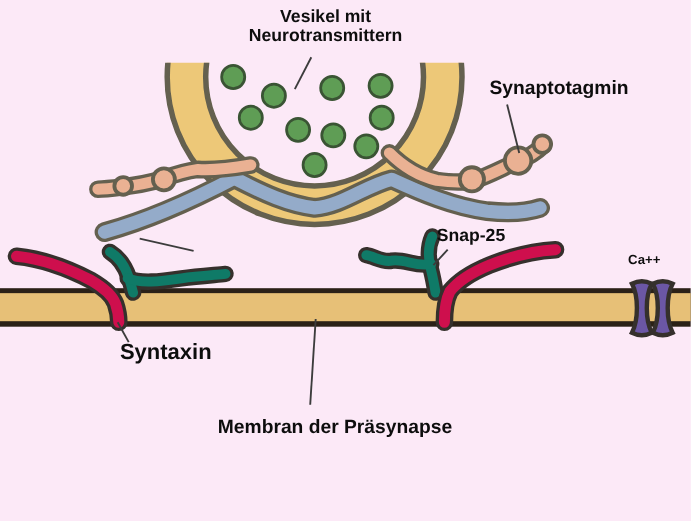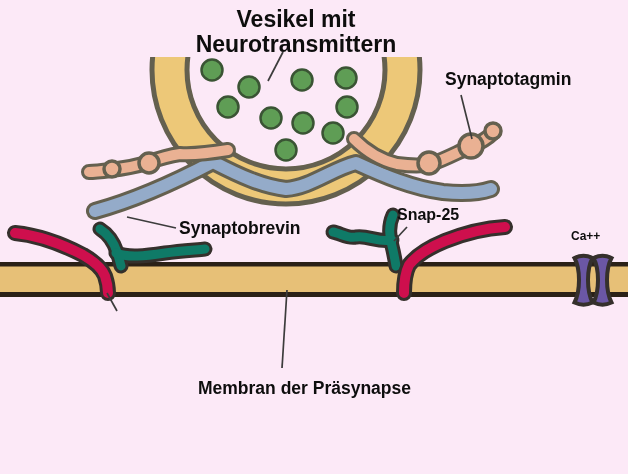--- a/index.html
+++ b/index.html
@@ -113,20 +113,20 @@
     <g>
       <line class="pointer" x1="283" y1="52" x2="268" y2="81"></line>
       <line class="pointer" x1="461" y1="95" x2="472" y2="139"></line>
       <line class="pointer" x1="127" y1="217" x2="176" y2="228"></line>
       <line class="pointer" x1="407" y1="227" x2="394" y2="241"></line>
       <line class="pointer" x1="107" y1="293" x2="117" y2="311"></line>
       <line class="pointer" x1="287" y1="290" x2="282" y2="368"></line>
     </g>
   </svg>
 
-  <div class="label title" style="left:170px;top:7px;width:252px;font-size:23px;">Vesikel mit
+  <div class="label title" style="left:170px;top:7px;width:252px;font-size:16px;">Vesikel mit
 Neurotransmittern</div>
   <div class="label" style="left:445px;top:70px;font-size:17.5px;">Synaptotagmin</div>
-  <div class="label" style="left:179px;top:219px;font-size:17.5px;">Synaptobrevin</div>
   <div class="label" style="left:397px;top:206px;font-size:16px;">Snap-25</div>
+  <div class="label" style="left:109px;top:310px;font-size:20px;">Syntaxin</div>
   <div class="label" style="left:198px;top:379px;font-size:17.5px;">Membran der Präsynapse</div>
   <div class="label" style="left:571px;top:230px;font-size:12px;">Ca++</div>
 </div>
 
 </body></html>

